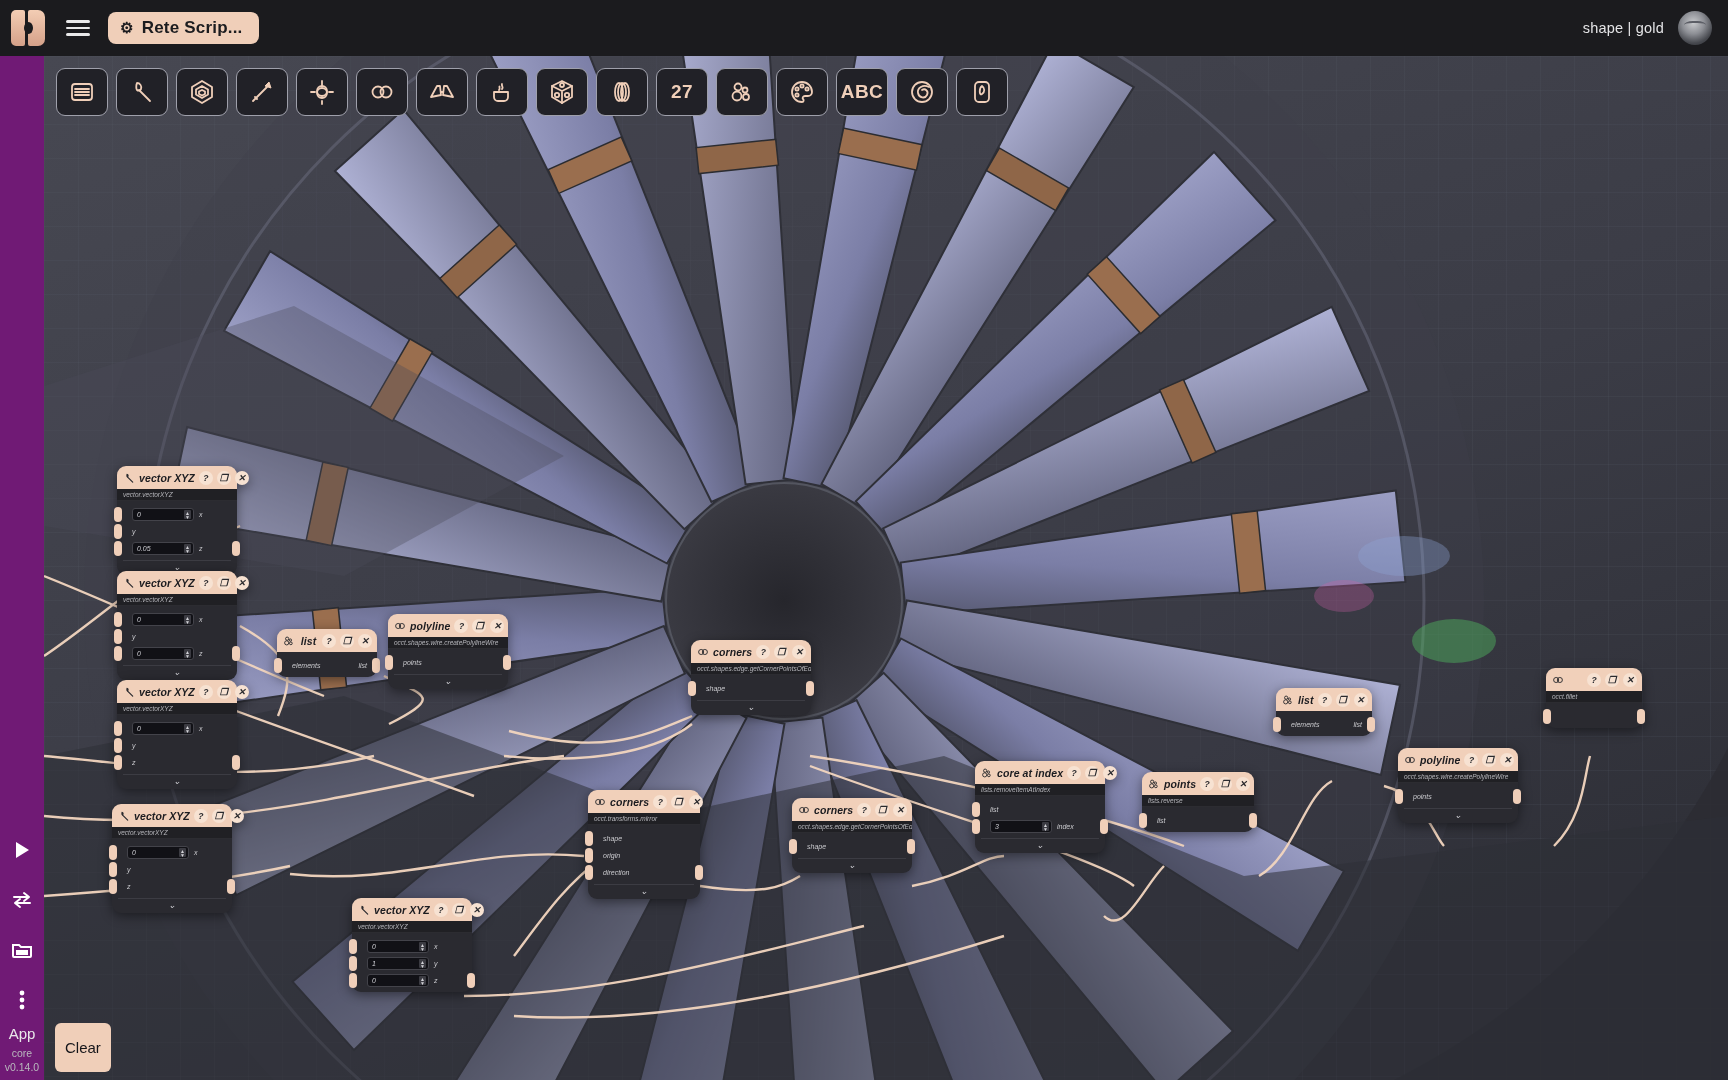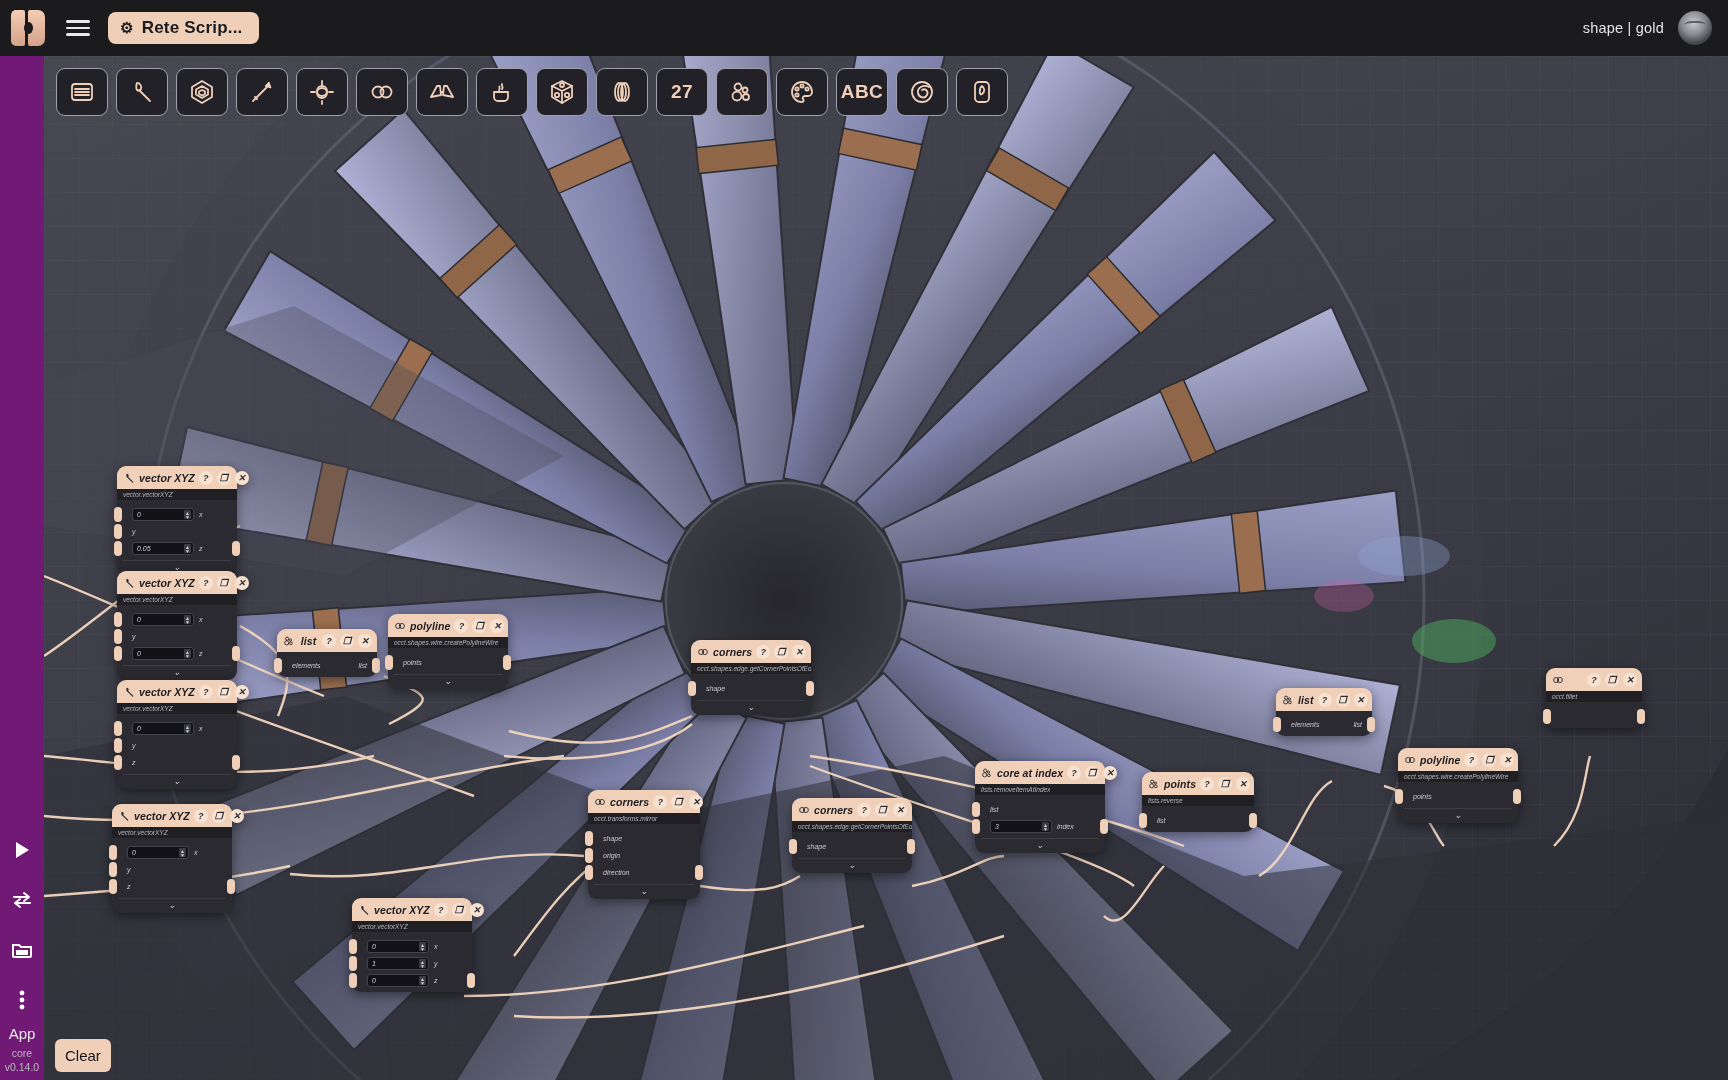--- a/index.html
+++ b/index.html
@@ -76,21 +76,21 @@
   }
   .rail-spacer { flex: 1 1 auto; }
   .rail-btn { width:44px; height:50px; display:flex; align-items:center; justify-content:center; cursor:pointer; }
   .rail-btn svg { display:block; }
   .rail-foot { padding-bottom:6px; text-align:center; }
   .rail-app { color:#e8e8ea; font-size:15px; margin-bottom:4px; }
   .rail-core { color:#b9b9bd; font-size:10.5px; line-height:1.35; }
   .clear-btn {
     position:absolute; left:55px; bottom:8px; z-index:55;
     background:#f0cfb9; color:#16161a; border-radius:6px;
-    padding:8px 10px; font-size:15px; cursor:pointer;
+    padding:16px 10px; font-size:15px; cursor:pointer;
   }
 
   
   .node {
     position:absolute; z-index:20;
     border-radius:9px;
     filter: drop-shadow(0 3px 6px rgba(0,0,0,.45));
     font-style: italic;
   }
   .node-head {

